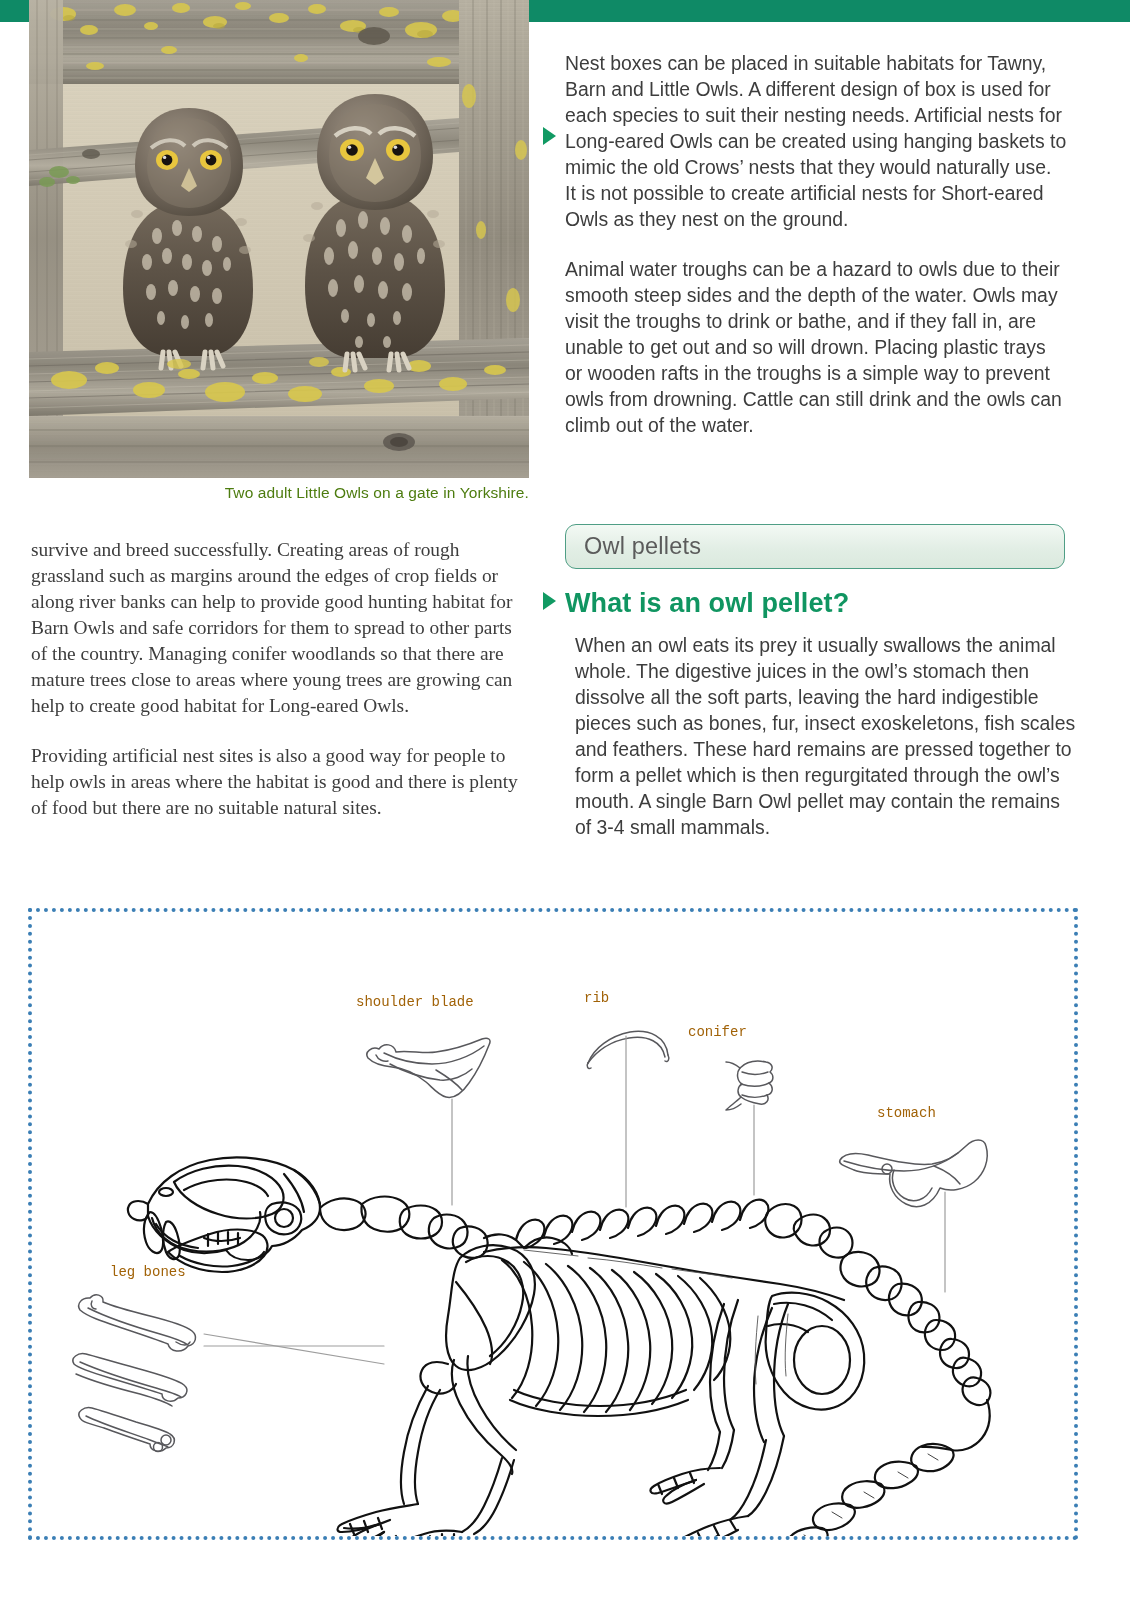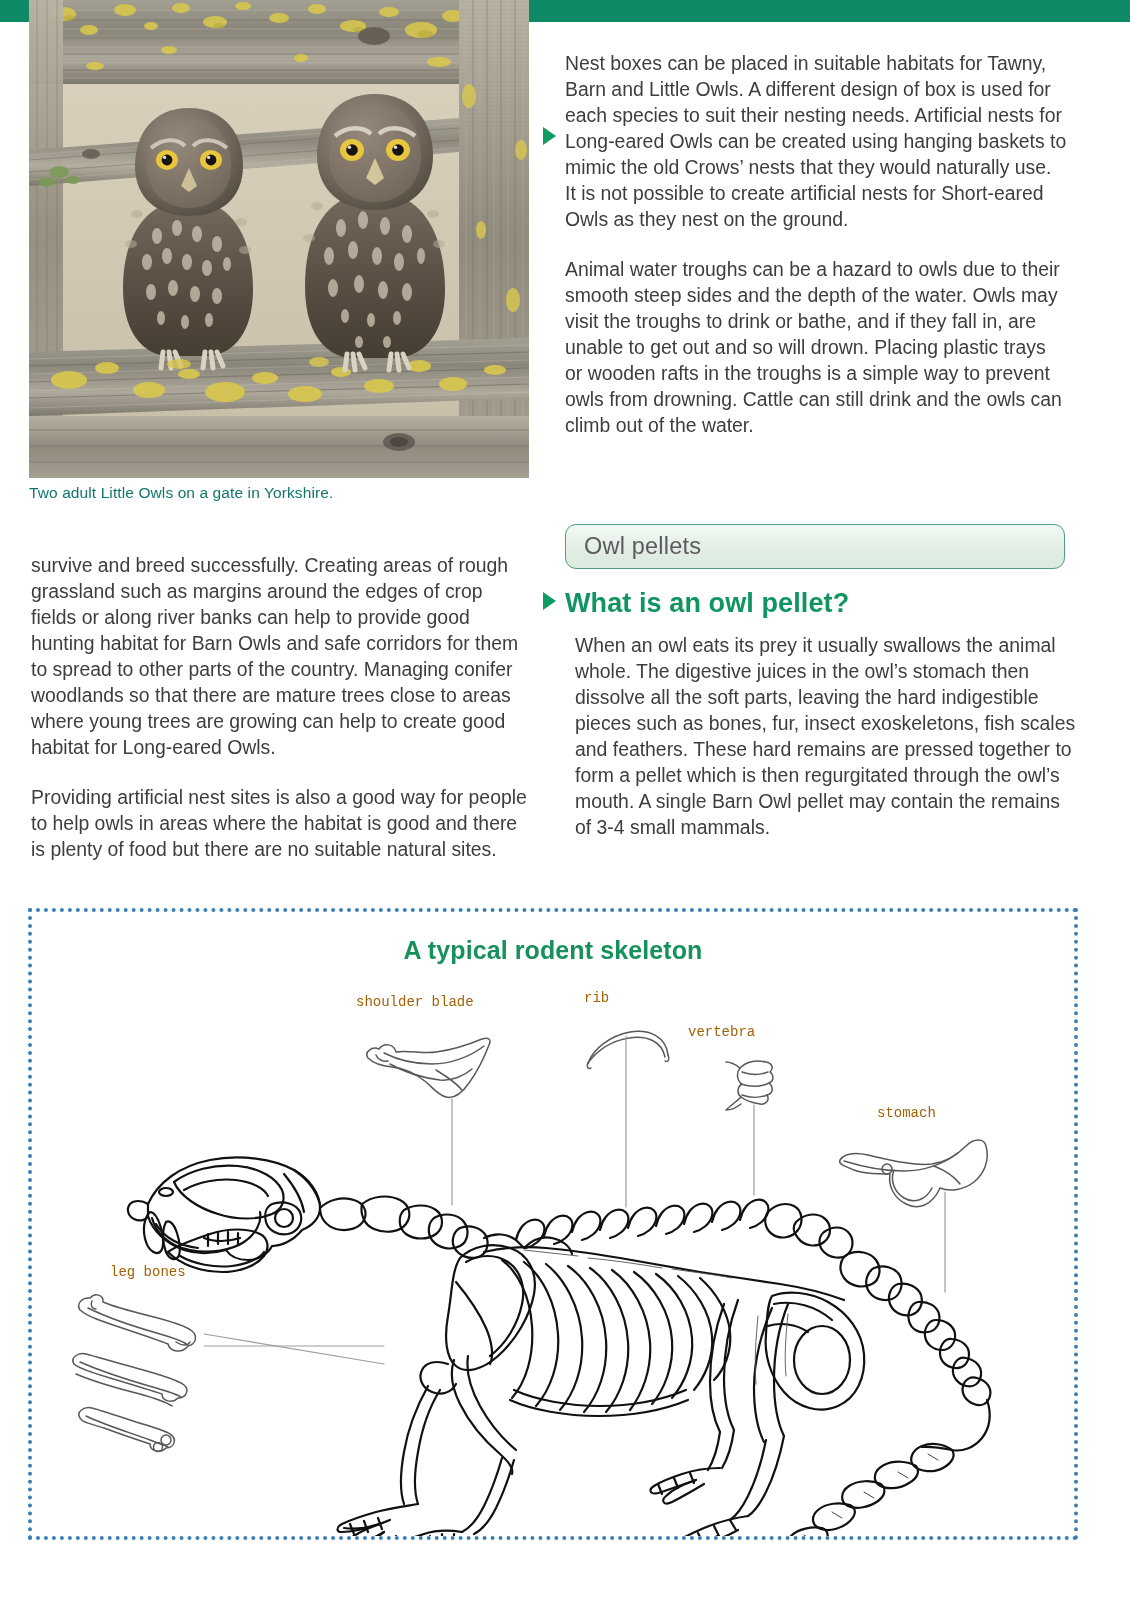--- a/index.html
+++ b/index.html
@@ -31,29 +31,31 @@
     width: 500px; height: 478px;
     overflow: hidden;
   }
   .photo-svg { display:block; width:500px; height:478px; }
 
   .photo-caption {
     position: absolute;
     left: 29px; top: 484px;
     width: 500px;
     font-size: 15.5px;
-    color: #0f766e;
+    color: #4d7c0f;
     letter-spacing: .1px;
+    text-align: right;
   }
 
   
   .col-left {
     position: absolute;
-    left: 31px; top: 552px;
+    left: 31px; top: 537px;
     width: 500px;
+    font-family: Liberation Serif, serif;
   }
   .col-right {
     position: absolute;
     left: 565px; top: 50px;
     width: 502px;
   }
   p.body {
     margin: 0 0 24px 0;
     font-size: 19.4px;
     line-height: 26px;
@@ -398,21 +400,20 @@
   </div>
 
   <div class="tri-sub"></div>
   <div class="sub-head">What is an owl pellet?</div>
 
   <div class="col-right-2">
     <p class="body">When an owl eats its prey it usually swallows the animal whole. The digestive juices in the owl’s stomach then dissolve all the soft parts, leaving the hard indigestible pieces such as bones, fur, insect exoskeletons, fish scales and feathers. These hard remains are pressed together to form a pellet which is then regurgitated through the owl’s mouth. A single Barn Owl pellet may contain the remains of 3-4 small mammals.</p>
   </div>
 
   <div class="diagram-box">
-    <div class="diagram-title">A typical rodent skeleton</div>
 
     <svg class="skeleton-stage" viewBox="0 0 1042 624">
       <g fill="none" stroke="#6a6a6a" stroke-width="1.2" stroke-linecap="round" stroke-linejoin="round">
 
         <g stroke="#58585c" stroke-width="1.5">
           <path d="M336 146 C332 140 340 134 347 137 C352 130 362 132 364 140
                    C376 138 392 142 404 140 C420 138 438 132 450 127
                    C456 125 460 127 457 133 C452 146 445 160 437 171
                    C430 181 422 187 414 185 C406 183 400 175 394 170
                    C384 162 372 156 360 155 C350 154 342 152 336 146 Z"></path>
@@ -734,18 +735,18 @@
             <path d="M640 357 C660 360 680 362 700 366"></path>
             <path d="M756 402 C754 422 752 444 754 464"></path>
             <path d="M726 404 C724 426 722 450 724 472"></path>
           </g>
         </g>
       </g>
     </svg>
 
     <div class="lbl" style="left:324px; top:82px;">shoulder blade</div>
     <div class="lbl" style="left:552px; top:78px;">rib</div>
-    <div class="lbl" style="left:656px; top:112px;">vertebra</div>
+    <div class="lbl" style="left:656px; top:112px;">conifer</div>
     <div class="lbl" style="left:845px; top:193px;">stomach</div>
     <div class="lbl" style="left:58px; top:352px;margin-left:20px;">leg bones</div>
   </div>
 
 </div>
 
 </body></html>

